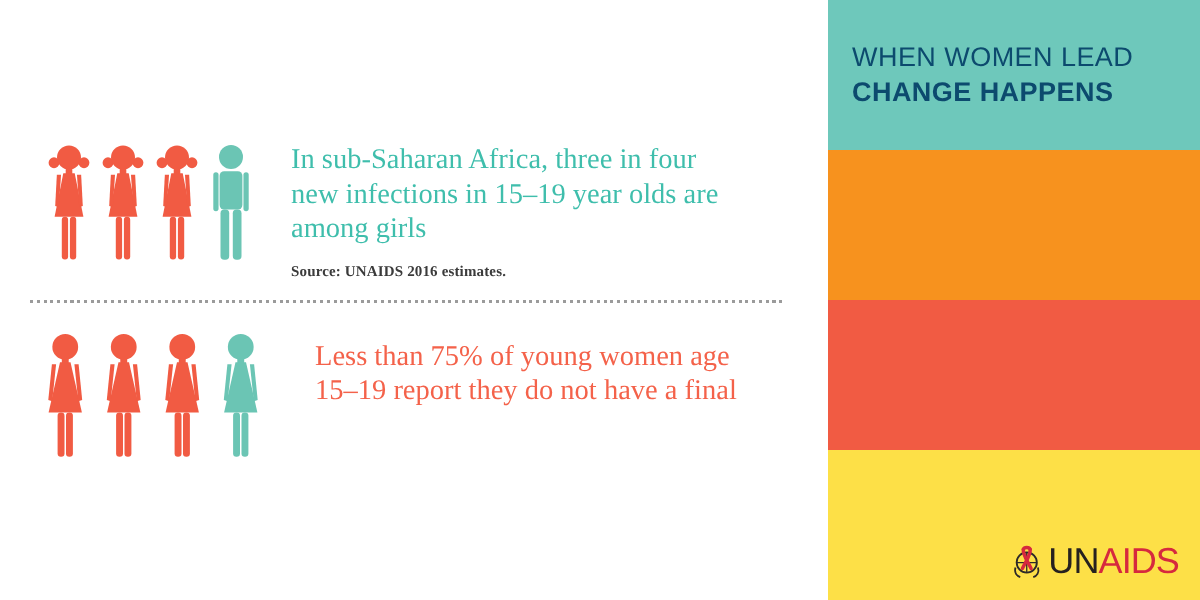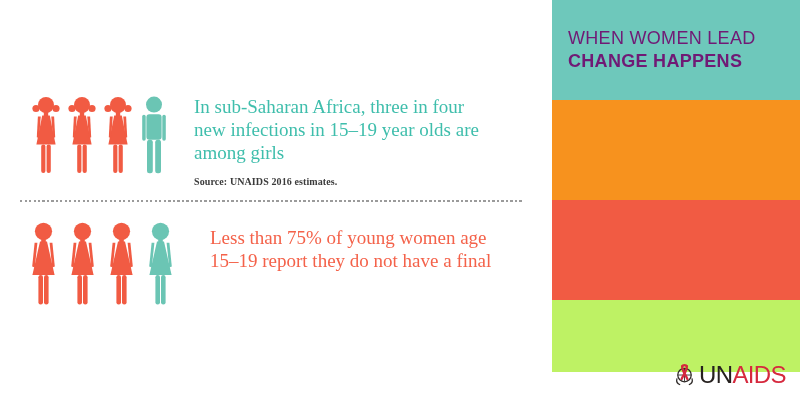--- a/index.html
+++ b/index.html
@@ -25,23 +25,23 @@
 
   .divider{position:absolute;left:20px;top:200px;width:502px;height:2px;
     background:repeating-linear-gradient(90deg,#9B9B9B 0 2px,transparent 2px 4.5px);}
 
   
   .sidebar{position:absolute;left:552px;top:0;width:248px;height:400px;}
   .band{width:100%;position:relative;}
   .band-teal{height:100px;background:#6EC8BB;}
   .band-orange{height:100px;background:#F7921E;}
   .band-coral{height:100px;background:#F15B43;}
-  .band-blue{height:72px;background:#bef264;}
+  .band-blue{height:100px;background:#fde047;}
 
-  .title{padding:27px 0 0 16px;color:#701a75;font-size:18px;line-height:23px;letter-spacing:0.3px;}
+  .title{padding:27px 0 0 16px;color:#0c4a6e;font-size:18px;line-height:23px;letter-spacing:0.3px;}
   .title .l1{font-weight:400;}
   .title .l2{font-weight:700;}
 
   .logo{position:absolute;right:14px;top:60px;height:30px;display:flex;align-items:center;gap:2px;}
   .logo-emblem{display:block;}
   .logo-text{font-size:24px;letter-spacing:-0.6px;font-weight:400;white-space:nowrap;}
   .logo-un{color:#26211F;}
   .logo-aids{color:#D6293E;}
 </style>
 </head>

